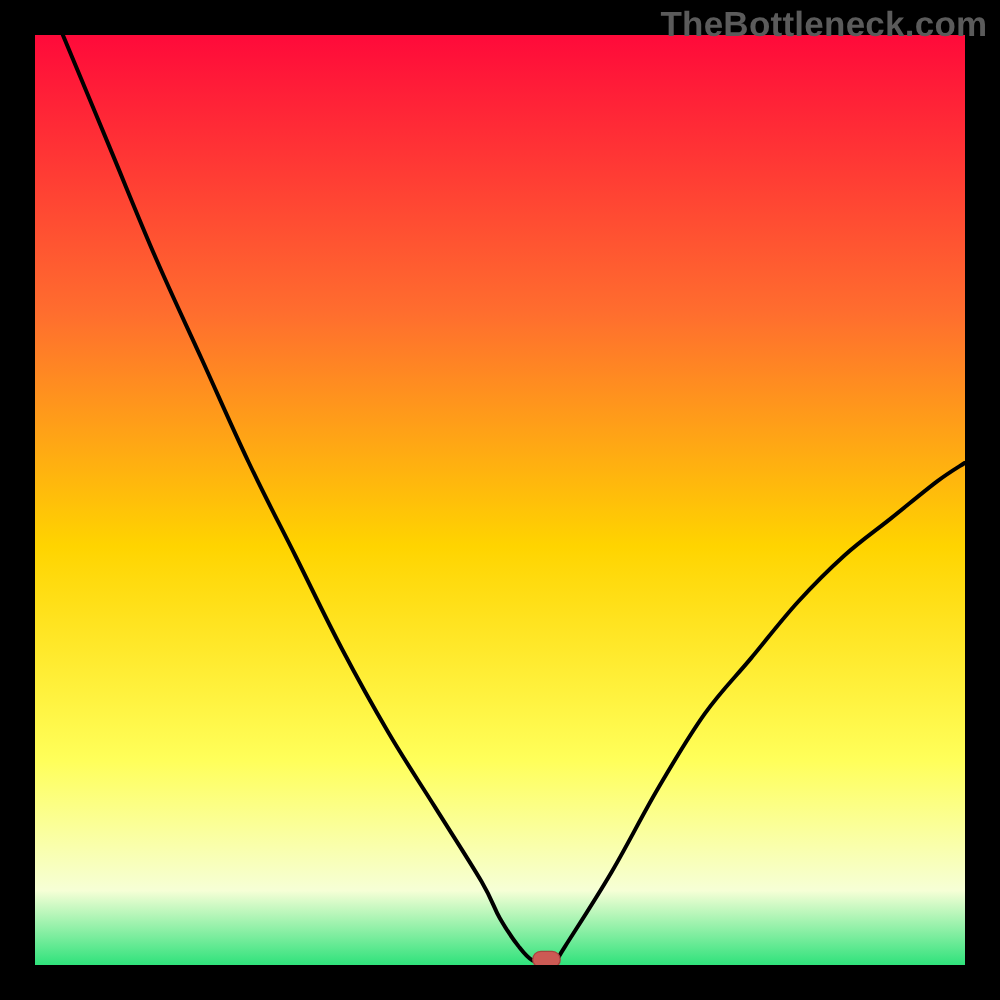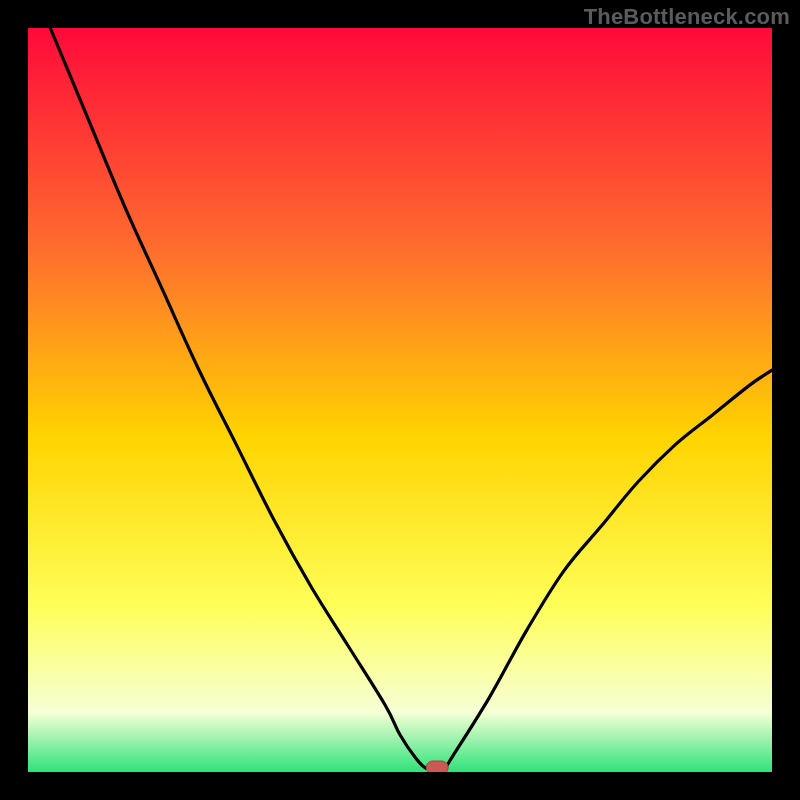--- a/index.html
+++ b/index.html
@@ -22,21 +22,21 @@
     top: 28px;
     width: 744px;
     height: 744px;
     overflow: hidden;
   }
   .watermark {
     position: absolute;
     top: 4px;
     right: 10px;
     font-family: Arial, Helvetica, sans-serif;
-    font-size: 22px;
+    font-size: 28px;
     font-weight: 600;
     color: #5b5b5b;
     letter-spacing: 0.2px;
     user-select: none;
   }
   svg { display: block; }
 </style>
 </head>
 <body>
 

